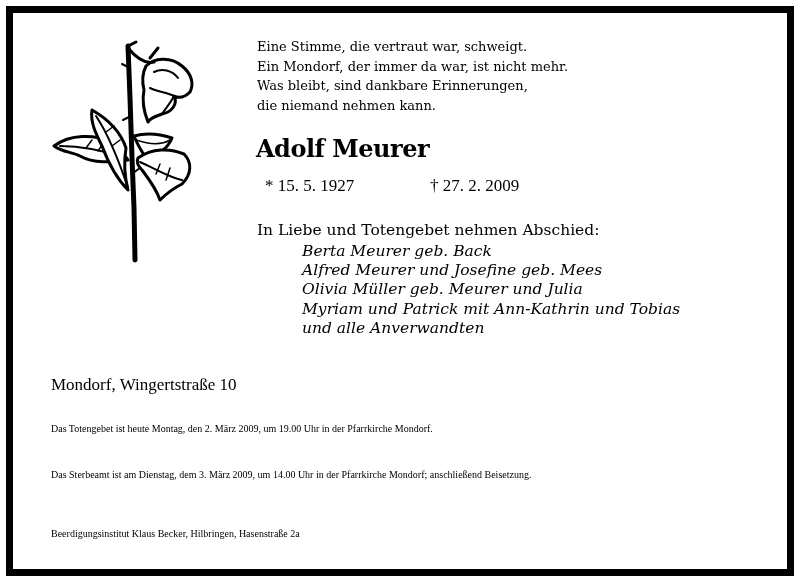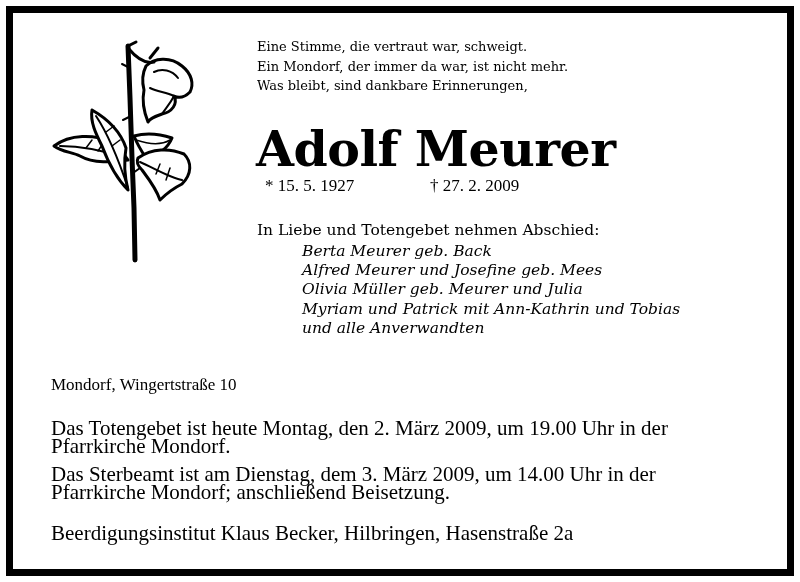--- a/index.html
+++ b/index.html
@@ -38,21 +38,21 @@
       font-size: 13px;
       line-height: 19.5px;
       white-space: nowrap;
     }
     .name {
       position: absolute;
       left: 256px;
       top: 126px;
       font-family: "DejaVu Serif", serif;
       font-weight: bold;
-      font-size: 49px;
+      font-size: 24px;
       line-height: 46px;
       letter-spacing: -0.5px;
       white-space: nowrap;
     }
     .dates {
       position: absolute;
       left: 257px;
       top: 176px;
       font-family: "Liberation Serif", serif;
       font-size: 17px;
@@ -89,21 +89,21 @@
       top: 375px;
       font-family: "Liberation Serif", serif;
       font-size: 17px;
       line-height: 20px;
       white-space: nowrap;
     }
     .para {
       position: absolute;
       left: 51px;
       font-family: "Liberation Serif", serif;
-      font-size: 21px;
+      font-size: 10px;
       line-height: 17.5px;
       width: 700px;
     }
     .para1 { top: 420px; }
     .para2 { top: 466px; }
     .para3 { top: 525px; }
   </style>
 </head>
 <body>
 
@@ -142,20 +142,21 @@
   <path d="M88 120 C102 110, 120 110, 134 116 C142 124, 142 136, 132 146 C124 150, 118 154, 110 162 C106 150, 98 140, 92 132 C88 128, 86 124, 88 120 Z" stroke-width="3" fill="#fff"></path>
   <path d="M90 124 C104 130, 120 140, 132 142" stroke-width="2"></path>
   <path d="M110 126 L106 136" stroke-width="1.5"></path>
   <path d="M120 130 L116 142" stroke-width="1.5"></path>
 </svg>
 
 <div class="poem">
   <div>Eine Stimme, die vertraut war, schweigt.</div>
   <div>Ein Mondorf, der immer da war, ist nicht mehr.</div>
   <div>Was bleibt, sind dankbare Erinnerungen,</div>
+  <div>die niemand nehmen kann.</div>
 </div>
 
 <div class="name">Adolf Meurer</div>
 
 <div class="dates">
   <span class="birth">* 15. 5. 1927</span>
   <span class="death">† 27. 2. 2009</span>
 </div>
 
 <div class="mourners-intro">In Liebe und Totengebet nehmen Abschied:</div>

